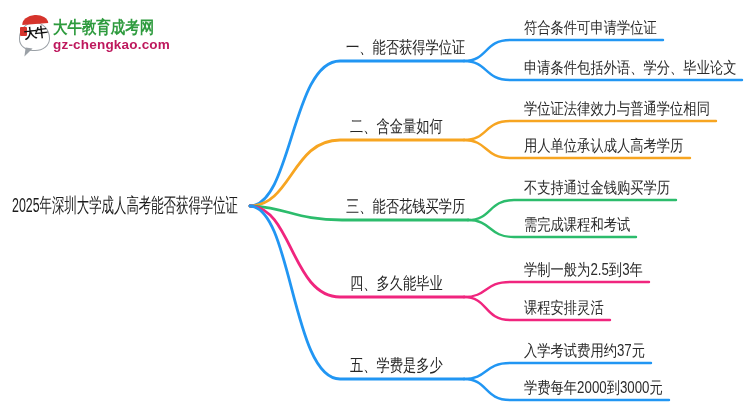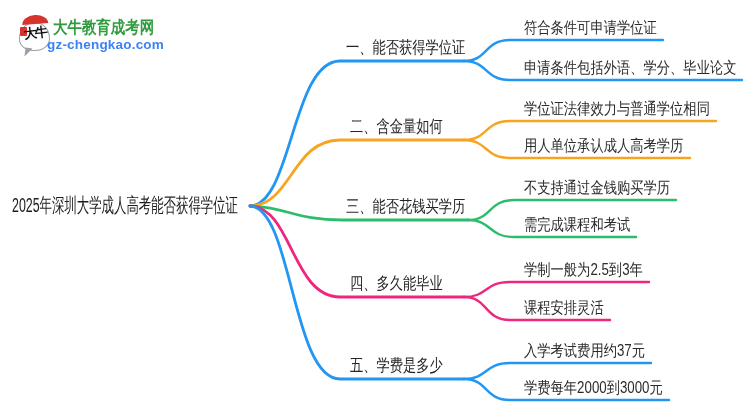--- a/index.html
+++ b/index.html
@@ -24,21 +24,21 @@
       border:1.5px solid #9aa0a6;border-radius:52% 52% 50% 46%/58% 58% 44% 42%;}
     .logo-tail{position:absolute;left:7px;top:33px;width:0;height:0;
       border-left:7px solid #9aa0a6;border-bottom:9px solid transparent;transform:rotate(8deg);}
     .logo-arc{position:absolute;left:4px;top:0;width:26px;height:9px;background:#d6342c;
       border-radius:50% 50% 0 0/100% 100% 0 0;transform:rotate(-4deg);}
     .logo-seal{position:absolute;left:2px;top:12px;width:7px;height:9px;background:#d6342c;border-radius:1px;}
     .logo-chars{position:absolute;left:6px;top:11px;width:26px;font-size:13px;font-weight:bold;
       letter-spacing:-2px;color:#111;transform:rotate(-7deg);line-height:14px;}
     .logo-title{position:absolute;left:35px;top:5px;font-size:17px;font-weight:bold;color:#2e9b3e;
       white-space:nowrap;transform:scaleX(0.85);transform-origin:0 0;line-height:19px;}
-    .logo-domain{position:absolute;left:29px;top:24px;font-size:13.5px;font-weight:bold;color:#3b82f6;
+    .logo-domain{position:absolute;left:35px;top:24px;font-size:13.5px;font-weight:bold;color:#be185d;
       white-space:nowrap;line-height:15px;letter-spacing:0.2px;}
   </style>
 </head>
 <body>
 
 <div class="stage">
 
   <svg class="connector-layer" viewBox="0 0 750 410" width="750" height="410" xmlns="http://www.w3.org/2000/svg">
 
     <path class="branch-line" d="M250,206 C292,205 292,61 340,61 L464,61" stroke="#2196F3"></path>

